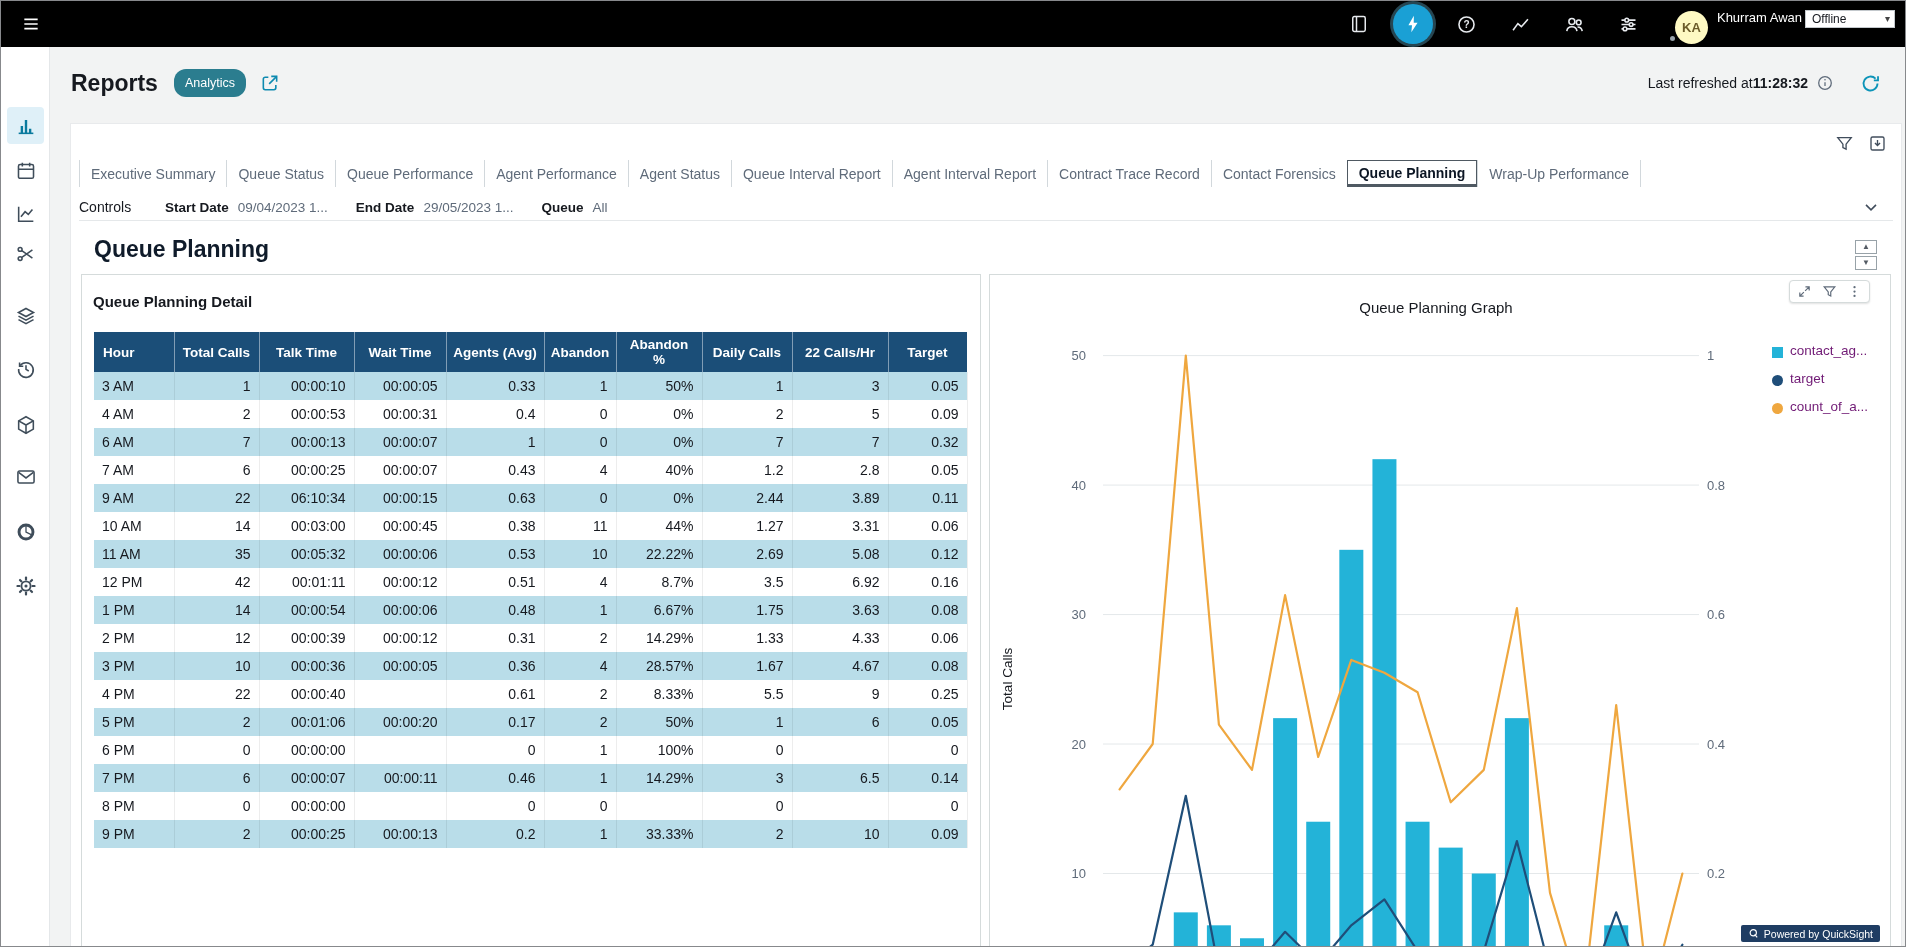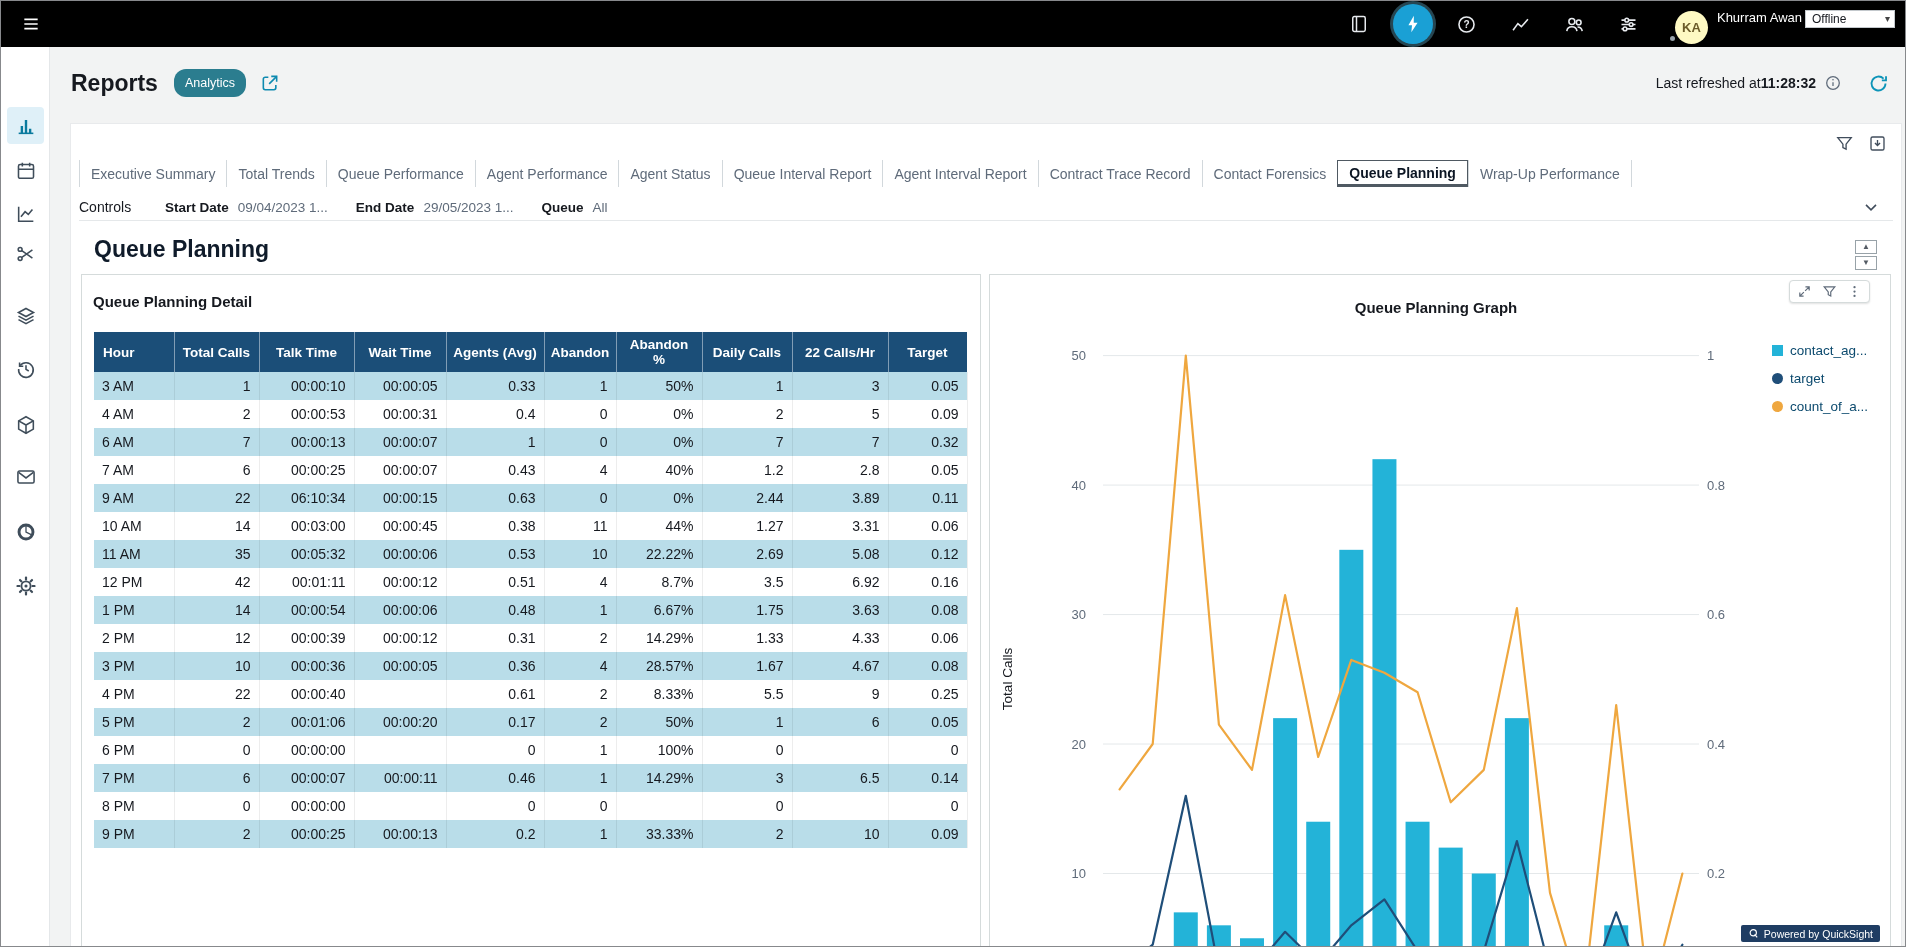--- a/index.html
+++ b/index.html
@@ -25,21 +25,21 @@
   
   .sidebar{position:absolute;top:46px;left:0;bottom:0;width:49px;background:#fff;border-right:1px solid #e4e7e9;z-index:20}
   .side-item{position:absolute;left:6px;width:37px;height:37px;border-radius:4px;display:flex;align-items:center;justify-content:center;cursor:pointer}
   .side-item.active{background:#dff0f8}
   .side-item:nth-child(1){top:60px}.side-item:nth-child(2){top:105px}.side-item:nth-child(3){top:148px}
   .side-item:nth-child(4){top:188px}.side-item:nth-child(5){top:250px}.side-item:nth-child(6){top:303px}
   .side-item:nth-child(7){top:359px}.side-item:nth-child(8){top:411px}.side-item:nth-child(9){top:466px}
   .side-item:nth-child(10){top:520px}
   
   .main{position:absolute;left:49px;top:46px;right:0;bottom:0}
-  .page-header{position:absolute;left:21px;right:16px;top:12px;height:48px;display:flex;align-items:center}
+  .page-header{position:absolute;left:21px;right:24px;top:12px;height:48px;display:flex;align-items:center}
   .page-title{font-size:23px;font-weight:bold;color:#16191f;margin-right:16px}
   .badge{background:#2b7d8f;color:#fff;font-size:12.5px;padding:7px 11px;border-radius:12px}
   .ext-link{margin-left:14px;cursor:pointer;display:flex}
   .hdr-spacer{flex:1}
   .refreshed{font-size:14px;color:#16191f}
   .refreshed b{margin-left:0}
   .info-btn{margin:0 12px 0 8px;display:flex;cursor:pointer}
   .refresh-btn{margin-left:14px;display:flex;cursor:pointer}
   
   .panel{position:absolute;left:20px;top:76px;width:1832px;height:1060px;background:#fff;border:1px solid #e8eaec}
@@ -66,24 +66,24 @@
   .card.right{flex:1}
   .card-title{position:absolute;top:18px;left:11px;font-size:15px;font-weight:bold;color:#16191f}
   .qtable{position:absolute;top:57px;left:12px;border-collapse:collapse;table-layout:fixed;width:873px}
   .qtable th{background:#1b4e78;color:#fff;font-size:13.5px;font-weight:bold;padding:5px 6px;text-align:center;
              border-right:1px solid rgba(255,255,255,.45)}
   .qtable th:first-child{text-align:left;padding-left:9px}
   .qtable td{font-size:14px;color:#16191f;padding:5px 8px;text-align:right;border-right:1px solid rgba(0,0,0,.07);line-height:18px}
   .qtable td:first-child{text-align:left}
   .qtable tbody tr:nth-child(odd){background:#b9dde9}
   
-  .chart-title{position:absolute;top:24px;left:0;width:892px;text-align:center;font-size:15px;font-weight:bold;color:#16191f}
+  .chart-title{position:absolute;top:24px;left:0;width:892px;text-align:center;font-size:15px;font-weight:normal;color:#16191f}
   .chart-svg{position:absolute;top:0;left:0;pointer-events:none}
   .legend{position:absolute;left:782px;top:68px;display:flex;flex-direction:column;gap:13px}
-  .legend-item{display:flex;align-items:center;gap:7px;font-size:13.5px;color:#0c4a6e;cursor:pointer;white-space:nowrap}
+  .legend-item{display:flex;align-items:flex-end;gap:7px;font-size:13.5px;color:#701a75;cursor:pointer;white-space:nowrap}
   .legend-marker{width:11px;height:11px;display:inline-block;flex:0 0 11px}
   .legend-marker.circle{border-radius:50%}
   .visual-menu{position:absolute;top:5px;right:20px;display:flex;gap:10px;align-items:center;background:#fff;
                border:1px solid #d5dbdb;border-radius:4px;padding:3px 7px;box-shadow:0 1px 2px rgba(0,0,0,.12);z-index:4}
   .visual-menu > div{display:flex;cursor:pointer}
   .qs-badge{position:absolute;top:650px;right:10px;height:17px;background:#1f3d63;color:#fff;font-size:10.5px;
             display:flex;align-items:center;gap:5px;padding:0 7px;border-radius:2px}
 </style>
 </head>
 <body>
@@ -270,21 +270,21 @@
         <div>
           <svg viewBox="0 0 24 24" width="19" height="19" fill="none" stroke="#414d5c" stroke-width="1.7">
               <rect x="3.8" y="3.8" width="16.4" height="16.4" rx="2"></rect>
               <path d="M12 7.5v7M8.8 11.3 12 14.5l3.2-3.2"></path>
             </svg>
         </div>
       </div>
 
       <div class="tabs">
           <div class="tab">Executive Summary</div>
-          <div class="tab">Total Trends</div>
+          <div class="tab">Queue Status</div>
           <div class="tab">Queue Performance</div>
           <div class="tab">Agent Performance</div>
           <div class="tab">Agent Status</div>
           <div class="tab">Queue Interval Report</div>
           <div class="tab">Agent Interval Report</div>
           <div class="tab">Contract Trace Record</div>
           <div class="tab">Contact Forensics</div>
           <div class="tab active">Queue Planning</div>
           <div class="tab">Wrap-Up Performance</div>
         </div>

